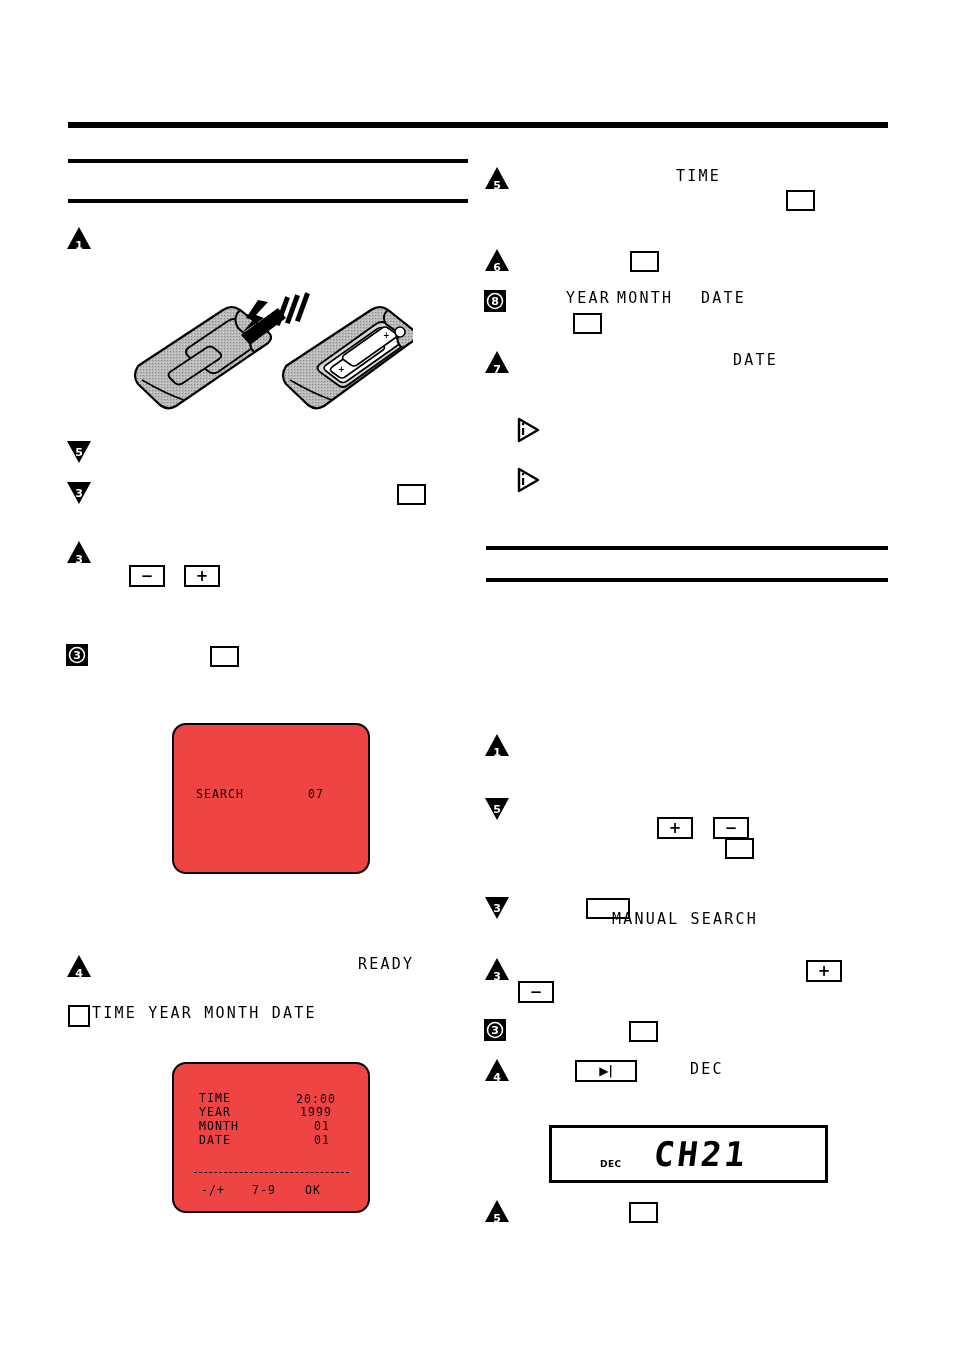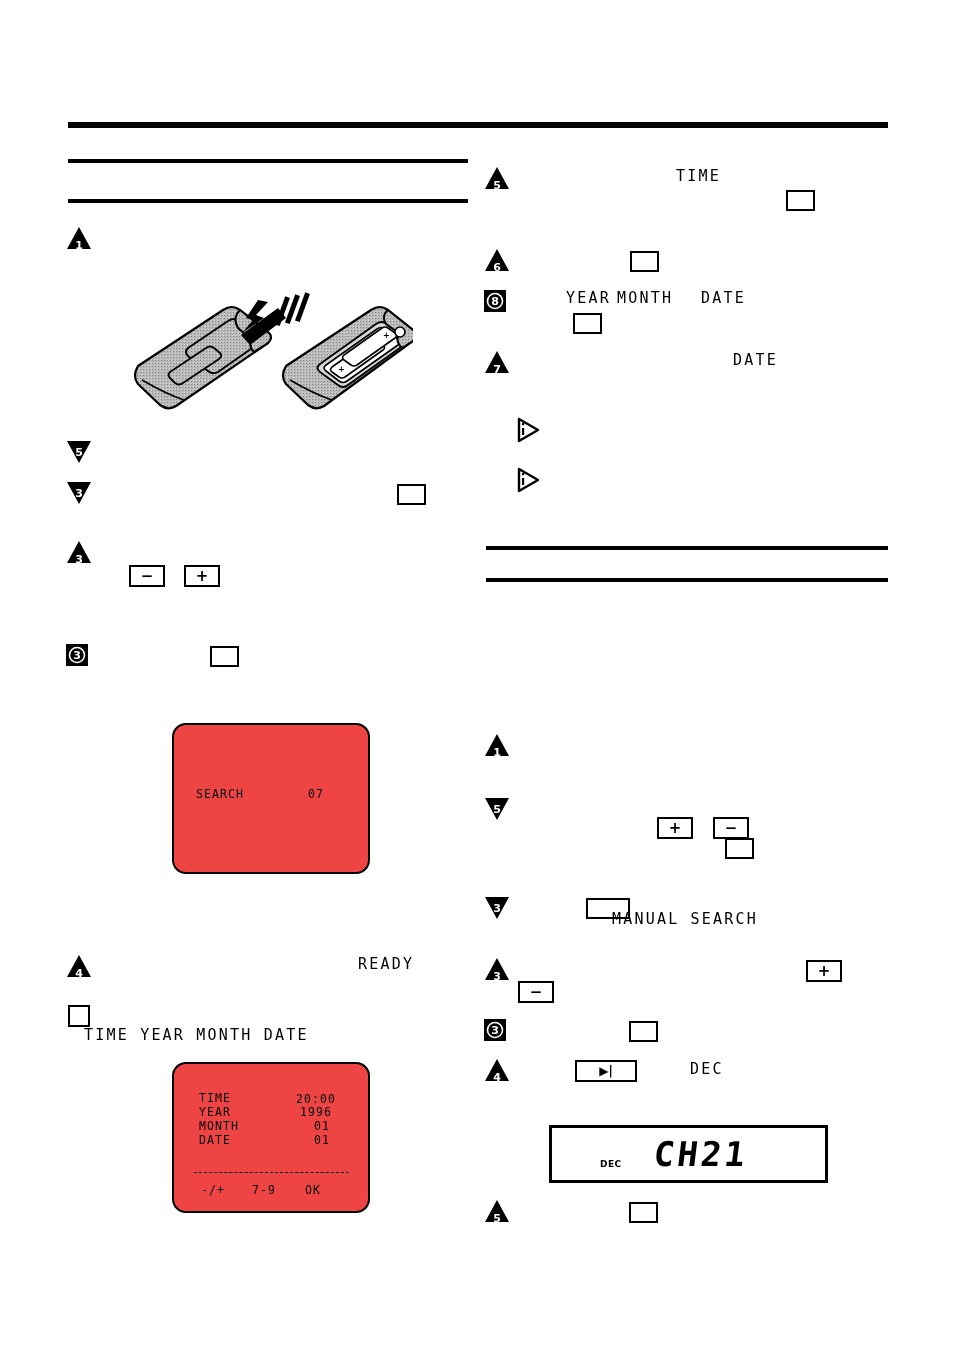--- a/index.html
+++ b/index.html
@@ -173,28 +173,28 @@
 
 <div class="mk up" style="left:66px;top:954px;">
   <svg viewBox="0 0 26 24">
       <polygon points="13,1 25,23 1,23" fill="#000"></polygon>
     </svg>
   <span class="num">4</span>
 </div>
 <div class="mono" style="left:358px;top:957px;">READY</div>
 
 <div class="abs" style="left:68px;top:1005px;width:18px;height:18px;border:2.5px solid #000;background:#fff;"></div>
-<div class="mono" style="left:84px;top:1006px;margin-top:22px;">TIME YEAR MONTH DATE</div>
+<div class="mono" style="left:92px;top:1006px;">TIME YEAR MONTH DATE</div>
 
 <div class="screen" style="left:172px;top:1062px;width:194px;height:147px;">
   <div class="srow" style="left:25px;top:27px;">TIME</div>
   <div class="srow" style="left:122px;top:28px;">20:00</div>
 
   <div class="srow" style="left:25px;top:41px;">YEAR</div>
-  <div class="srow" style="left:126px;top:41px;">1996</div>
+  <div class="srow" style="left:126px;top:41px;">1999</div>
 
   <div class="srow" style="left:25px;top:55px;">MONTH</div>
   <div class="srow" style="left:140px;top:55px;">01</div>
 
   <div class="srow" style="left:25px;top:69px;">DATE</div>
   <div class="srow" style="left:140px;top:69px;">01</div>
 
   <div class="dash" style="left:20px;top:108px;width:155px;"></div>
 
   <div class="srow" style="left:27px;top:119px;">-/+</div>

